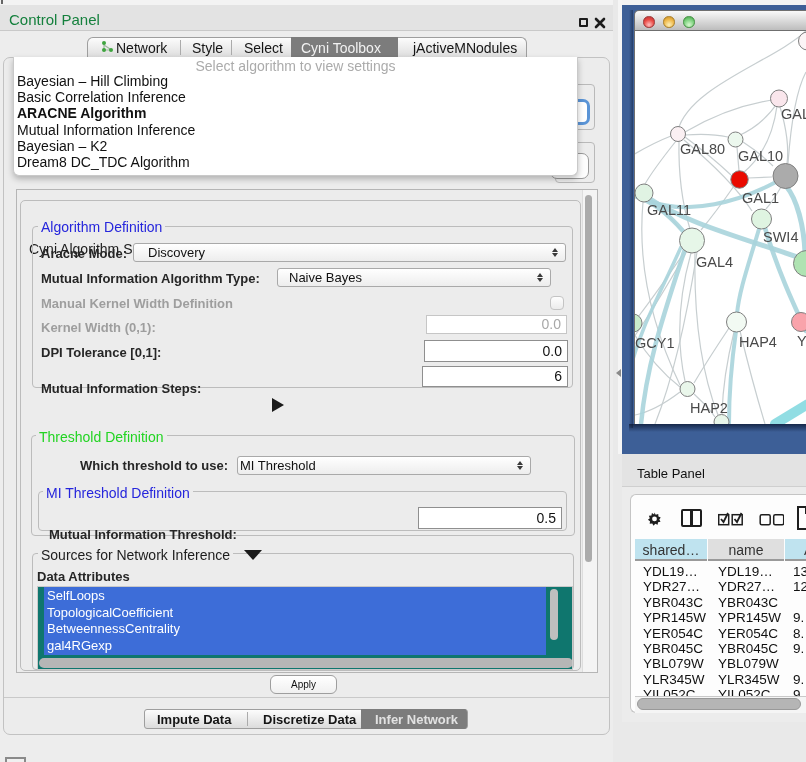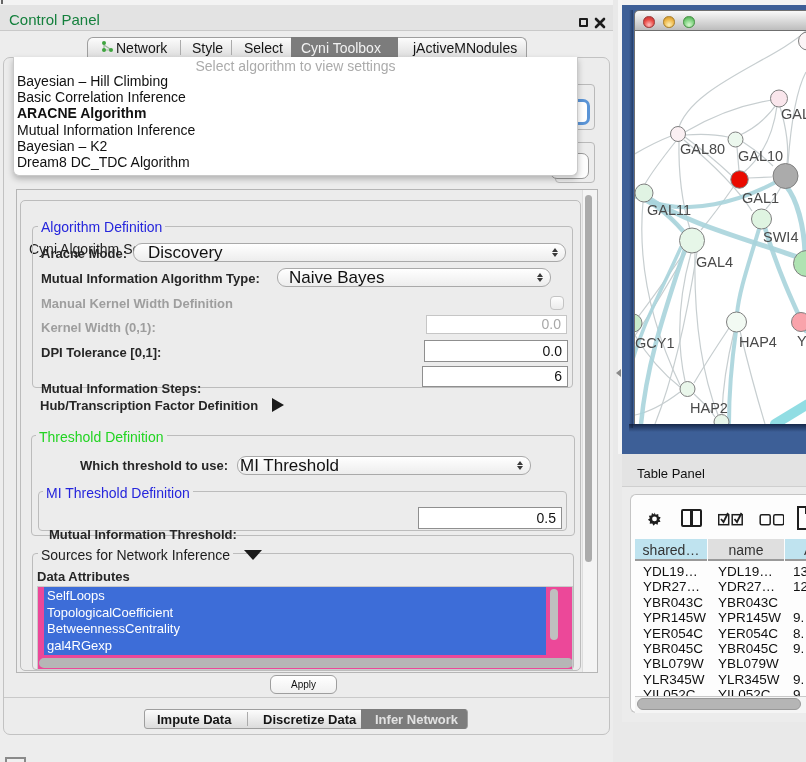--- a/index.html
+++ b/index.html
@@ -4,21 +4,21 @@
 <style>
 * { margin:0; padding:0; box-sizing:border-box; }
 html,body { width:806px; height:762px; overflow:hidden; }
 #root { position:relative; width:806px; height:762px; background:#E9E9E9;
   font-family:"Liberation Sans", sans-serif; }
 .abs { position:absolute; }
 .lbl { font-size:13px; font-weight:bold; color:#262626; white-space:nowrap; }
 .gbox { position:absolute; border:1px solid #BCBCBC; border-radius:4px; }
 .gtitle { position:absolute; font-size:14px; background:#ECECEC; padding:0 3px; white-space:nowrap; }
 .combo { position:absolute; background:linear-gradient(#FFFFFF,#EDEDED); border:1px solid #A9A9A9;
-  border-radius:9px; font-size:17px; color:#111; line-height:17px; padding-left:8px; }
+  border-radius:3px; font-size:13px; color:#111; line-height:17px; padding-left:8px; }
 .carr { position:absolute; right:7px; width:0; height:0; }
 .cup { top:4px; border-left:3.5px solid transparent; border-right:3.5px solid transparent; border-bottom:4.5px solid #3A3A3A; }
 .cdn { bottom:4px; border-left:3.5px solid transparent; border-right:3.5px solid transparent; border-top:4.5px solid #3A3A3A; }
 .tfield { position:absolute; background:#fff; border:1px solid #ABABAB; font-size:14px;
   text-align:right; padding-right:10px; color:#111; }
 .tabtxt { font-size:14px; color:#151515; white-space:nowrap; }
 </style>
 </head>
 <body>
 <div id="root">
@@ -83,21 +83,20 @@
 
   <div class="abs lbl" style="left:41px;top:320px;color:#9E9E9E;">Kernel Width (0,1):</div>
   <div class="tfield" style="left:426px;top:315px;width:141px;height:19px;line-height:17px;color:#A8A8A8;border-color:#C6C6C6;padding-right:5px;">0.0</div>
 
   <div class="abs lbl" style="left:41px;top:345px;">DPI Tolerance [0,1]:</div>
   <div class="tfield" style="left:424px;top:340px;width:144px;height:22px;line-height:20px;border-color:#8F8F8F;padding-right:5px;">0.0</div>
 
   <div class="abs lbl" style="left:41px;top:365px;margin-top:16px;">Mutual Information Steps:</div>
   <div class="tfield" style="left:422px;top:366px;width:146px;height:21px;line-height:19px;border-color:#8F8F8F;padding-right:5px;">6</div>
 
-  <div class="abs lbl" style="left:40px;top:398px;">Hub/Transcription Factor Definition</div>
   <div class="abs" style="left:272px;top:398px;width:0;height:0;border-top:7px solid transparent;border-bottom:7px solid transparent;border-left:12px solid #1a1a1a;"></div>
 
   <div class="gbox" style="left:31px;top:435px;width:544px;height:101px;"></div>
   <div class="gtitle" style="left:36px;top:429px;color:#22D422;">Threshold Definition</div>
 
   <div class="abs lbl" style="left:80px;top:458px;">Which threshold to use:</div>
   <div class="combo" style="left:237px;top:456px;width:294px;height:19px;padding-left:2px;">MI Threshold
     <span class="carr cup"></span><span class="carr cdn"></span></div>
 
   <div class="gbox" style="left:38px;top:491px;width:529px;height:40px;"></div>
@@ -105,21 +104,21 @@
 
   <div class="abs lbl" style="left:49px;top:511px;margin-top:16px;">Mutual Information Threshold:</div>
   <div class="tfield" style="left:418px;top:507px;width:144px;height:22px;line-height:20px;border-color:#8F8F8F;padding-right:5px;">0.5</div>
 
   <div class="gbox" style="left:32px;top:553px;width:542px;height:117px;"></div>
   <div class="gtitle" style="left:38px;top:547px;color:#1d1d1d;">Sources for Network Inference</div>
   <div class="abs" style="left:244px;top:550px;width:0;height:0;border-left:9px solid transparent;border-right:9px solid transparent;border-top:10px solid #1a1a1a;"></div>
 
   <div class="abs lbl" style="left:37px;top:569px;">Data Attributes</div>
 
-  <div class="abs" style="left:37px;top:586px;width:536px;height:84px;background:#ec4899;border:1px solid #C9C9C9;overflow:hidden;">
+  <div class="abs" style="left:37px;top:586px;width:536px;height:84px;background:#0f766e;border:1px solid #C9C9C9;overflow:hidden;">
     <div style="position:absolute;left:6px;top:0;width:502px;height:68px;background:#3D6DD8;"></div>
     <div style="position:absolute;left:9px;top:1px;font-size:13px;color:#fff;line-height:16.55px;">SelfLoops<br>TopologicalCoefficient<br>BetweennessCentrality<br>gal4RGexp</div>
     <div style="position:absolute;left:512px;top:2px;width:8px;height:51px;background:#BFBFBF;border-radius:4px;"></div>
     <div style="position:absolute;left:1px;top:71px;width:534px;height:10px;background:#B6B6B6;border-radius:5px;"></div>
   </div>
 
   <div class="abs" style="left:13px;top:57px;width:565px;height:119px;background:#FFFFFF;border:1px solid #C9C9C9;border-top:none;border-radius:0 0 6px 6px;box-shadow:0 3px 6px rgba(0,0,0,0.25);"></div>
   <div class="abs" style="left:13px;top:58px;width:565px;text-align:center;font-size:14px;color:#ABABAB;">Select algorithm to view settings</div>
   <div class="abs" style="left:17px;top:73px;font-size:14px;color:#111;line-height:16.2px;">
     Bayesian – Hill Climbing<br>

